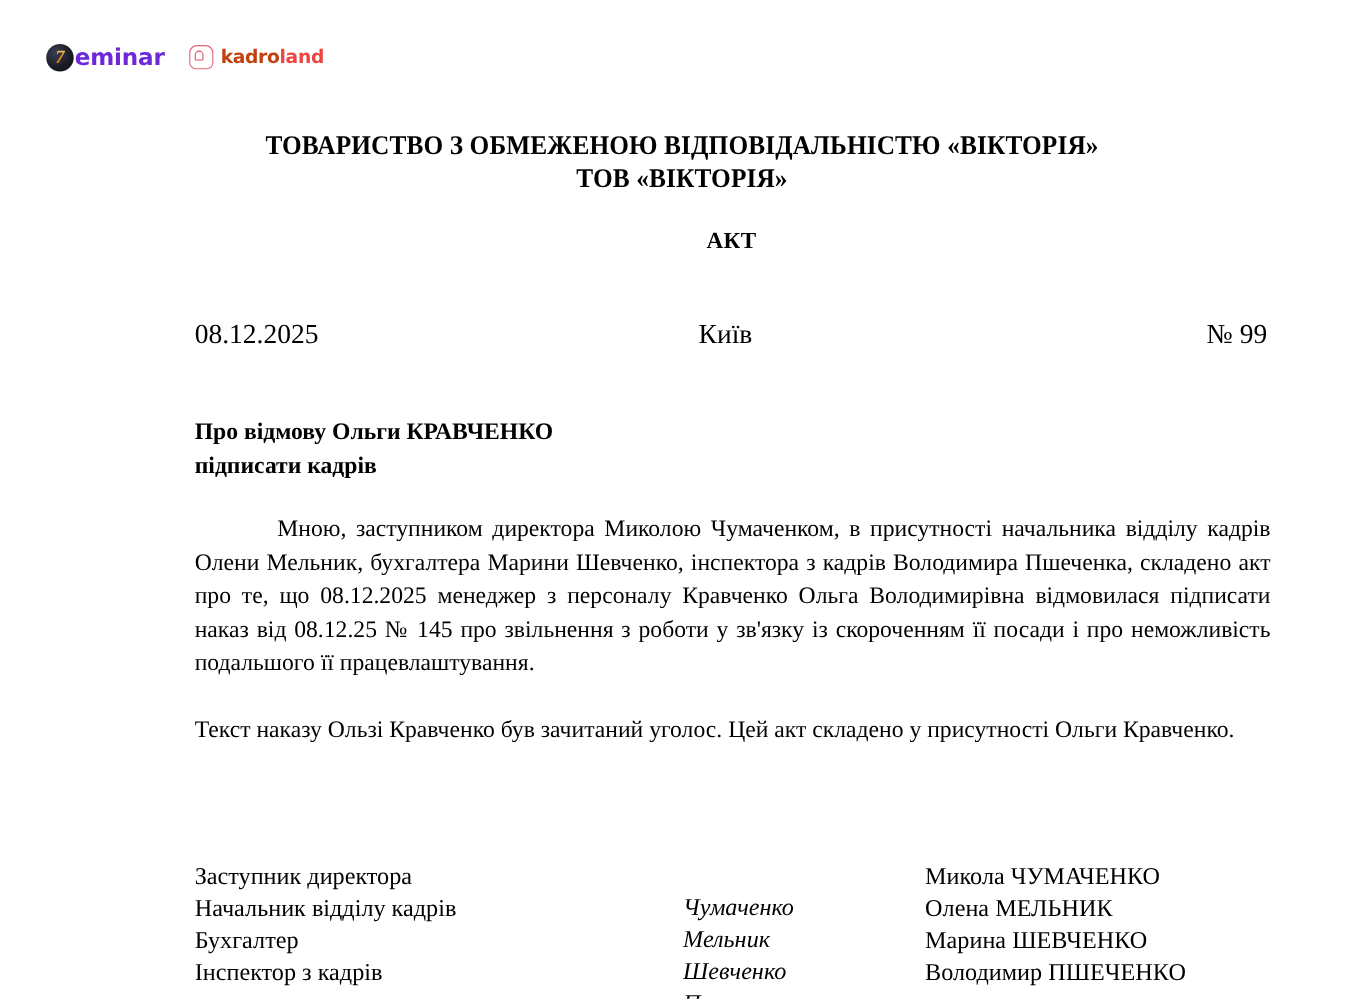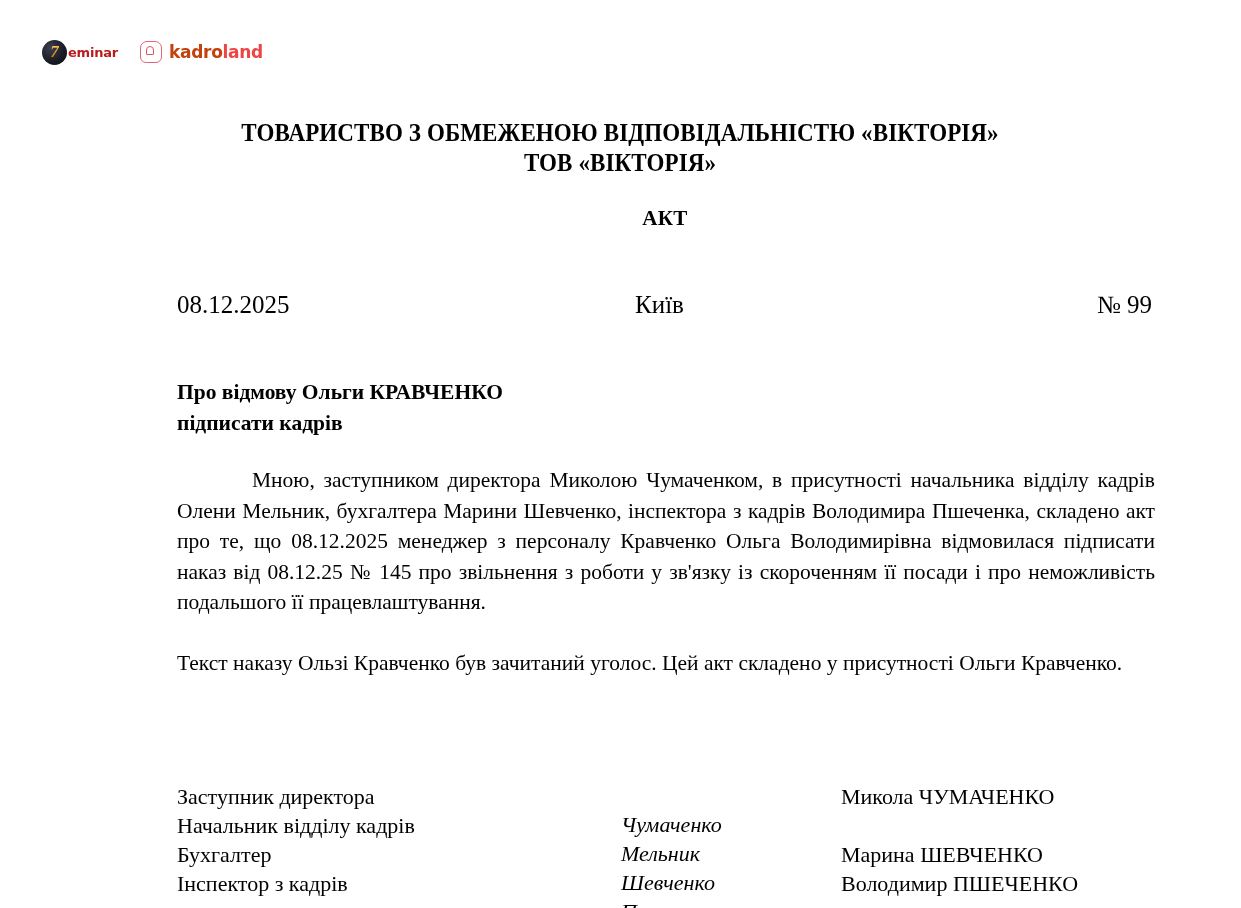--- a/index.html
+++ b/index.html
@@ -51,24 +51,24 @@
     line-height: 1;
     color: #e8a317;
     background: linear-gradient(180deg, #ffd76a 0%, #e3901a 60%, #c06a0c 100%);
     -webkit-background-clip: text;
     background-clip: text;
     -webkit-text-fill-color: transparent;
     transform: translate(0px, -1px);
   }
   .logo-text-seminar {
     font-family: "DejaVu Sans", "Liberation Sans", sans-serif;
-    font-size: 13px;
+    font-size: 21px;
     font-weight: 700;
     letter-spacing: -0.2px;
-    color: #b91c1c;
+    color: #6d28d9;
     margin-left: -3px;
   }
 
   .logo-mark-kadro {
     width: 22px;
     height: 22px;
     border: 1.8px solid #e0657a;
     border-radius: 7px 7px 6px 6px;
     position: relative;
     flex: none;
@@ -258,20 +258,21 @@
 
   <div class="sign-block">
     <div class="sign-row">
       <span class="sign-position">Заступник директора</span>
       <span class="sign-mark">Чумаченко</span>
       <span class="sign-name">Микола ЧУМАЧЕНКО</span>
     </div>
     <div class="sign-row">
       <span class="sign-position">Начальник відділу кадрів</span>
       <span class="sign-mark">Мельник</span>
+      <span class="sign-name">Олена МЕЛЬНИК</span>
     </div>
     <div class="sign-row">
       <span class="sign-position">Бухгалтер</span>
       <span class="sign-mark">Шевченко</span>
       <span class="sign-name">Марина ШЕВЧЕНКО</span>
     </div>
     <div class="sign-row">
       <span class="sign-position">Інспектор з кадрів</span>
       <span class="sign-mark">Пшеченко</span>
       <span class="sign-name">Володимир ПШЕЧЕНКО</span>

